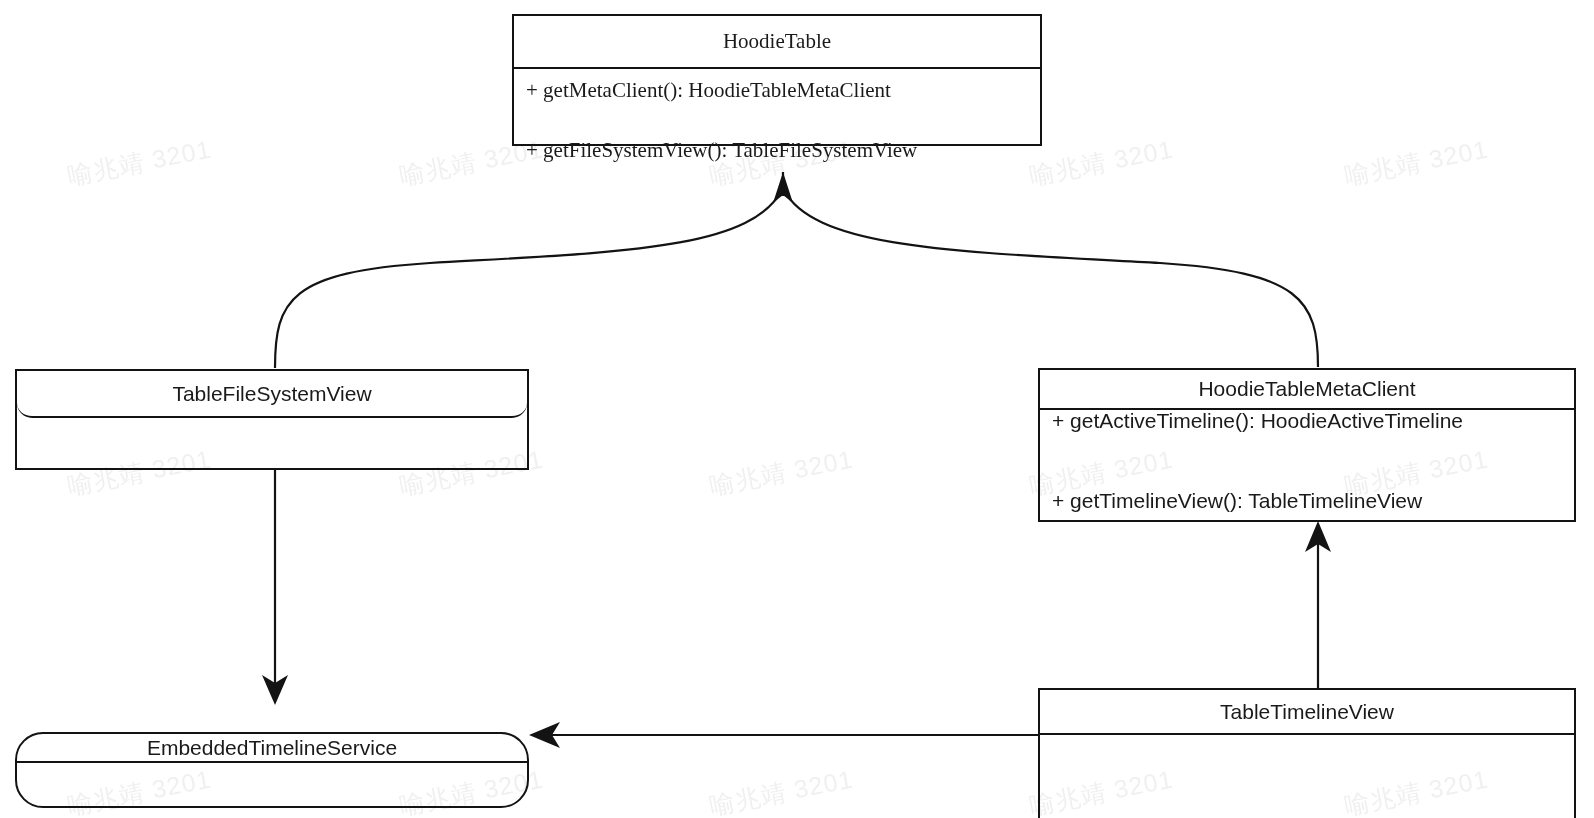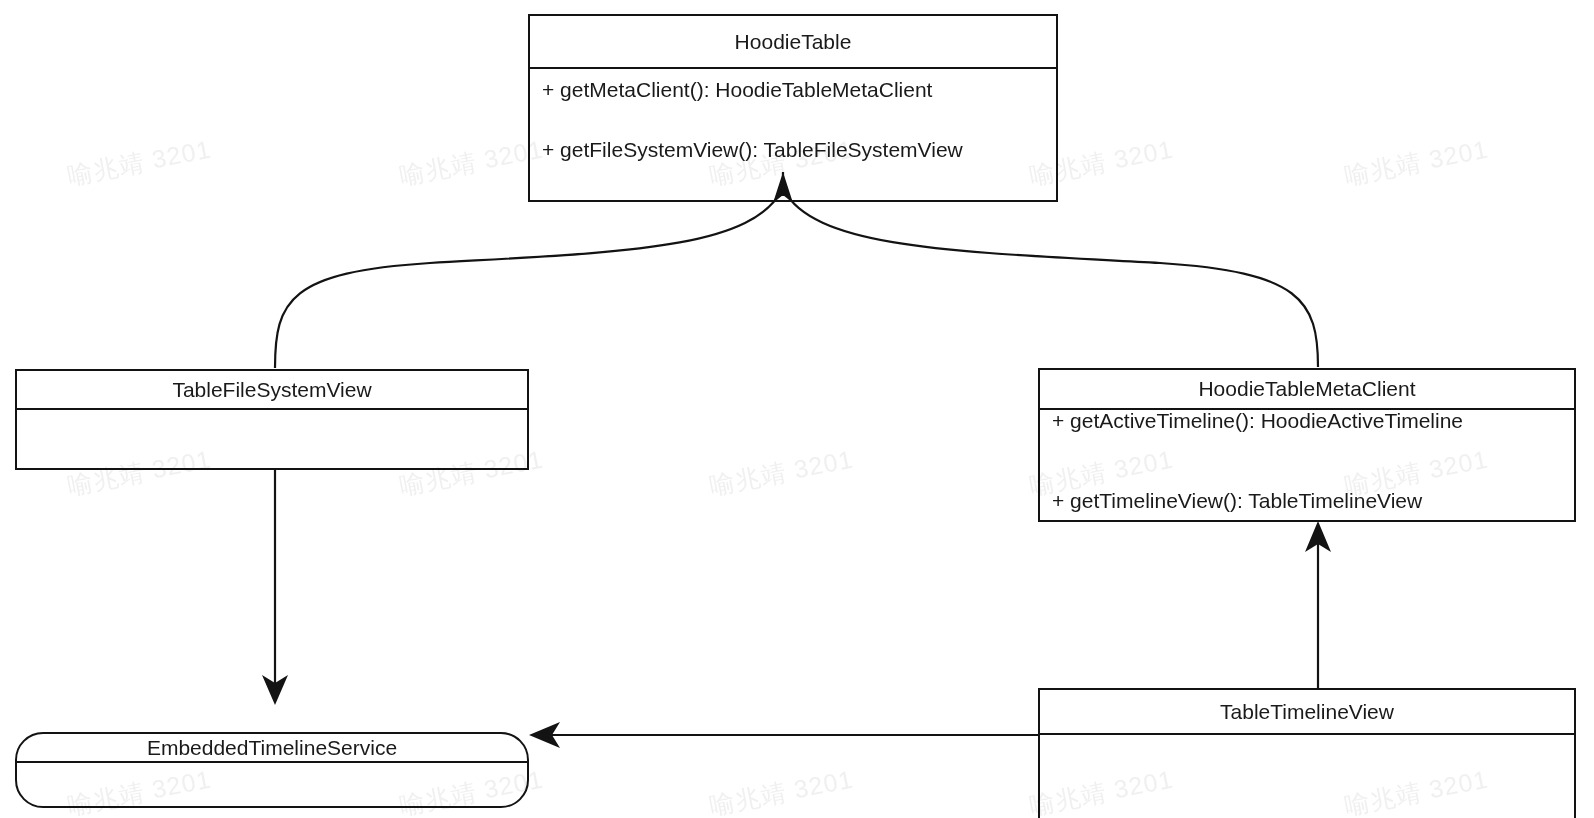--- a/index.html
+++ b/index.html
@@ -76,27 +76,27 @@
   .uml-member {
     font-size: 21px;
     color: #1a1a1a;
     padding: 0 12px;
     white-space: nowrap;
     line-height: 1.05;
   }
   .uml-body.empty { display: block; }
 
   
-  #class-hoodietable        { left: 528px; top: 14px;  width: 530px; height: 188px; }
+  #class-hoodietable        { left: 512px; top: 14px;  width: 530px; height: 132px; font-family: Liberation Serif, serif; }
   #class-hoodietable .uml-header { height: 53px; }
   #class-hoodietable .uml-body   { height: 102px; }
   #class-hoodietable .uml-member:first-child { margin-bottom: 38px; }
 
   #class-tablefilesystemview { left: 15px; top: 369px; width: 514px; height: 101px; }
-  #class-tablefilesystemview .uml-header { height: 39px; }
+  #class-tablefilesystemview .uml-header { height: 47px; border-radius: 15px; }
   #class-tablefilesystemview .uml-body   { height: 50px; }
 
   #class-hoodietablemetaclient { left: 1038px; top: 368px; width: 538px; height: 154px; }
   #class-hoodietablemetaclient .uml-header { height: 40px; }
   #class-hoodietablemetaclient .uml-body   { height: 102px; }
   #class-hoodietablemetaclient .uml-member:first-child { margin-bottom: 57px; }
 
   #class-embeddedtimelineservice { left: 15px; top: 732px; width: 514px; height: 76px; border-radius: 28px; }
   #class-embeddedtimelineservice .uml-header { height: 29px; }
   #class-embeddedtimelineservice .uml-body   { height: 43px; }

